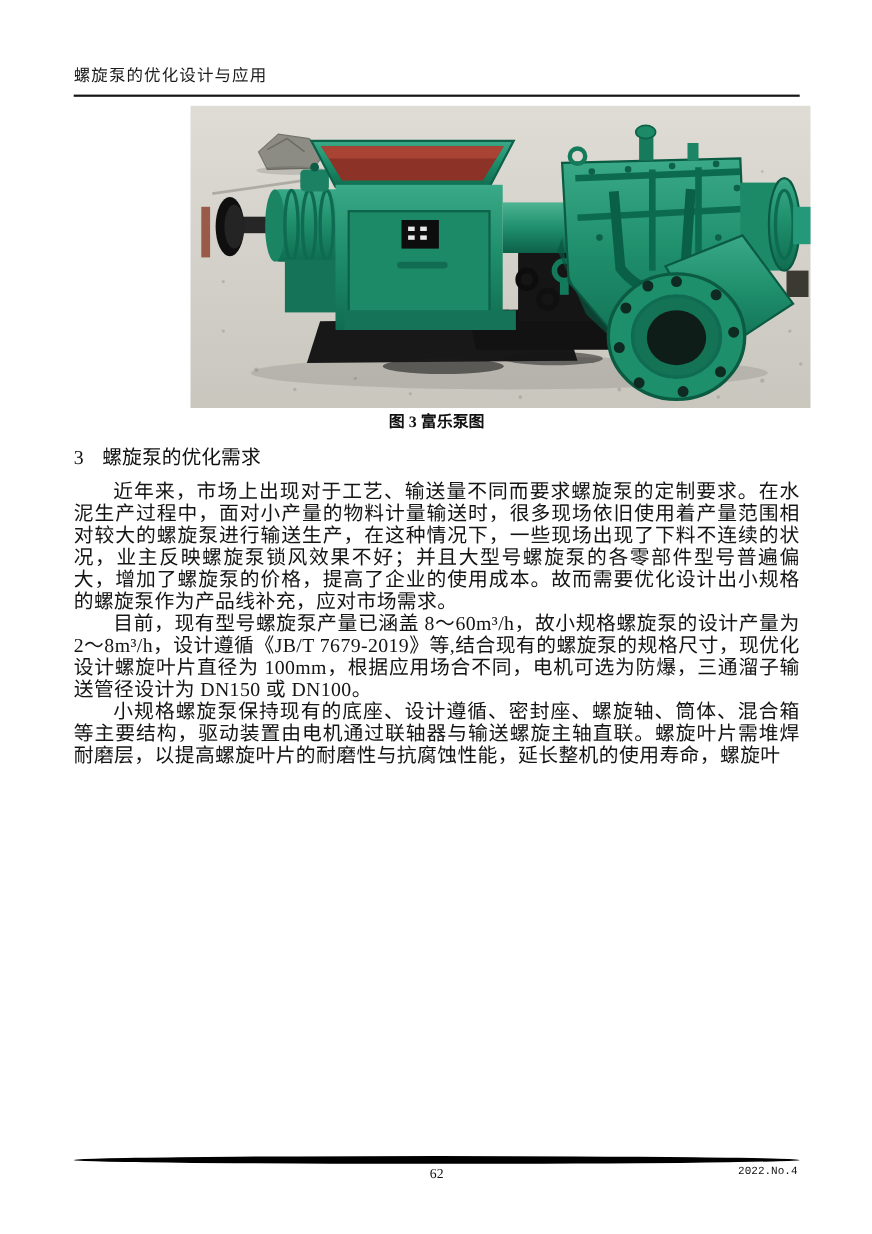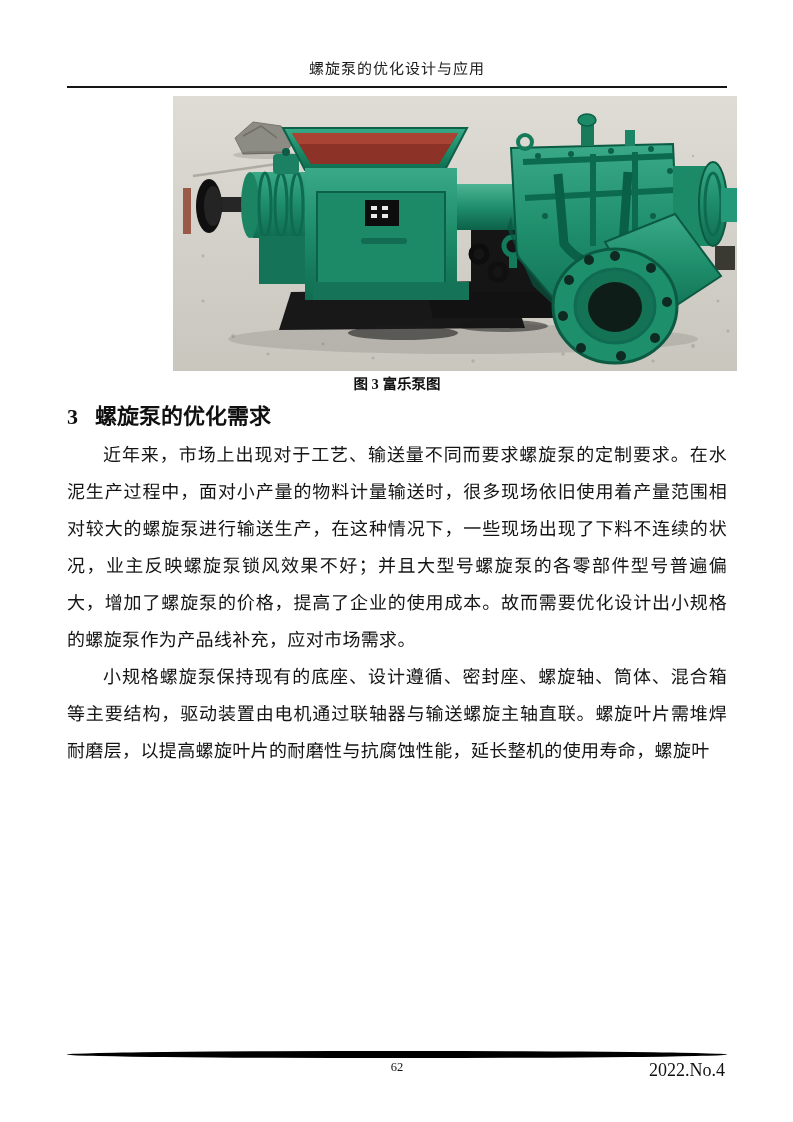--- a/index.html
+++ b/index.html
@@ -3,45 +3,45 @@
 <meta charset="utf-8">
 <style>
   html,body{margin:0;padding:0;}
   body{
     width:793px;height:1122px;position:relative;background:#ffffff;
     font-family:"Liberation Serif","DejaVu Serif",serif;color:#161616;
     overflow:hidden;
   }
   .content{position:absolute;inset:0;padding:0 66px 0 67px;box-sizing:border-box;}
   .doc-title{
-    padding-top:57px;height:24px;text-align:center;font-size:15px;
+    padding-top:57px;height:24px;text-align:left;font-size:15px;
     letter-spacing:1px;color:#1c1c1c;
   }
   .header-rule{margin-top:5px;border-top:2px solid #151515;height:0;}
   figure{margin:8px auto 0;width:448px;padding:0;}
   figure svg{display:block;}
   figcaption{
     margin-top:3px;text-align:center;font-weight:bold;font-size:14.5px;
     line-height:21px;color:#111;
   }
   h2.sec{
-    margin:6px 0 0;font-size:22px;line-height:31px;font-weight:bold;color:#101010;
+    margin:6px 0 0;font-size:18px;line-height:31px;font-weight:normal;color:#101010;
   }
   h2.sec .num{display:inline-block;margin-right:17px;}
   h2.sec.second{margin-top:9px;}
   p.body-par{
-    margin:0;font-size:18px;line-height:37px;text-align:justify;
+    margin:0;font-size:18px;line-height:20px;text-align:justify;
     text-indent:2em;letter-spacing:0.02em;color:#141414;
   }
   p.body-par.first{margin-top:5px;}
   .page-footer{position:absolute;left:67px;right:66px;top:1051px;}
   .lens-bar{height:7px;background:#000;border-radius:50%;}
   .footer-row{position:relative;height:20px;margin-top:2px;font-size:12.5px;color:#111;}
   .footer-row .pageno{position:absolute;left:0;right:0;text-align:center;}
-  .footer-row .issue{position:absolute;right:2px;top:0;font-size:18px;}
+  .footer-row .issue{position:absolute;right:2px;top:0;font-size:10px;font-family:Liberation Mono, monospace;}
 </style>
 </head>
 <body>
 
 <div class="content">
 
   <div class="doc-title">螺旋泵的优化设计与应用</div>
   <div class="header-rule"></div>
 
   <figure>
@@ -200,20 +200,21 @@
       </g>
     </svg>
     <figcaption>图 3 富乐泵图</figcaption>
   </figure>
 
   <h2 class="sec">
     <span class="num">3</span><span>螺旋泵的优化需求</span>
   </h2>
   <p class="body-par first">近年来，市场上出现对于工艺、输送量不同而要求螺旋泵的定制要求。在水泥生产过程中，面对小产量的物料计量输送时，很多现场依旧使用着产量范围相对较大的螺旋泵进行输送生产，在这种情况下，一些现场出现了下料不连续的状况，业主反映螺旋泵锁风效果不好；并且大型号螺旋泵的各零部件型号普遍偏大，增加了螺旋泵的价格，提高了企业的使用成本。故而需要优化设计出小规格的螺旋泵作为产品线补充，应对市场需求。</p>
 
+  <p class="body-par">目前，现有型号螺旋泵产量已涵盖 8～60m³/h，故小规格螺旋泵的设计产量为 2～8m³/h，设计遵循《JB/T 7679-2019》等,结合现有的螺旋泵的规格尺寸，现优化设计螺旋叶片直径为 100mm，根据应用场合不同，电机可选为防爆，三通溜子输送管径设计为 DN150 或 DN100。</p>
   <p class="body-par">小规格螺旋泵保持现有的底座、设计遵循、密封座、螺旋轴、筒体、混合箱等主要结构，驱动装置由电机通过联轴器与输送螺旋主轴直联。螺旋叶片需堆焊耐磨层，以提高螺旋叶片的耐磨性与抗腐蚀性能，延长整机的使用寿命，螺旋叶</p>
 
   <div class="page-footer">
     <div class="lens-bar"></div>
     <div class="footer-row">
       <span class="pageno">62</span>
       <span class="issue">2022.No.4</span>
     </div>
   </div>
 

